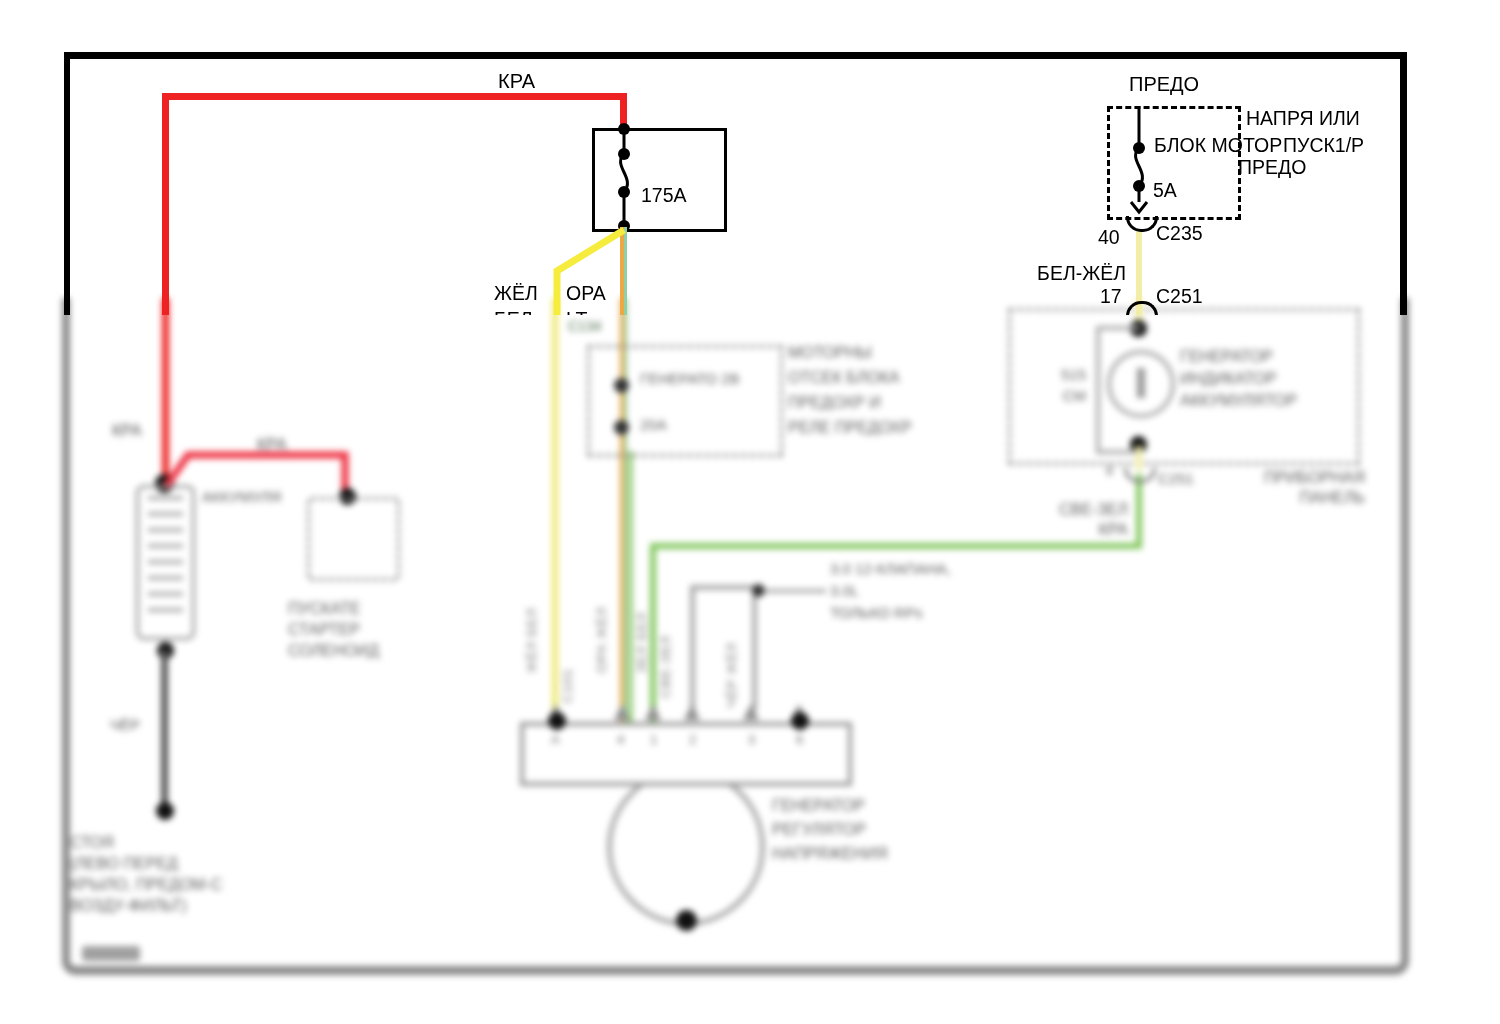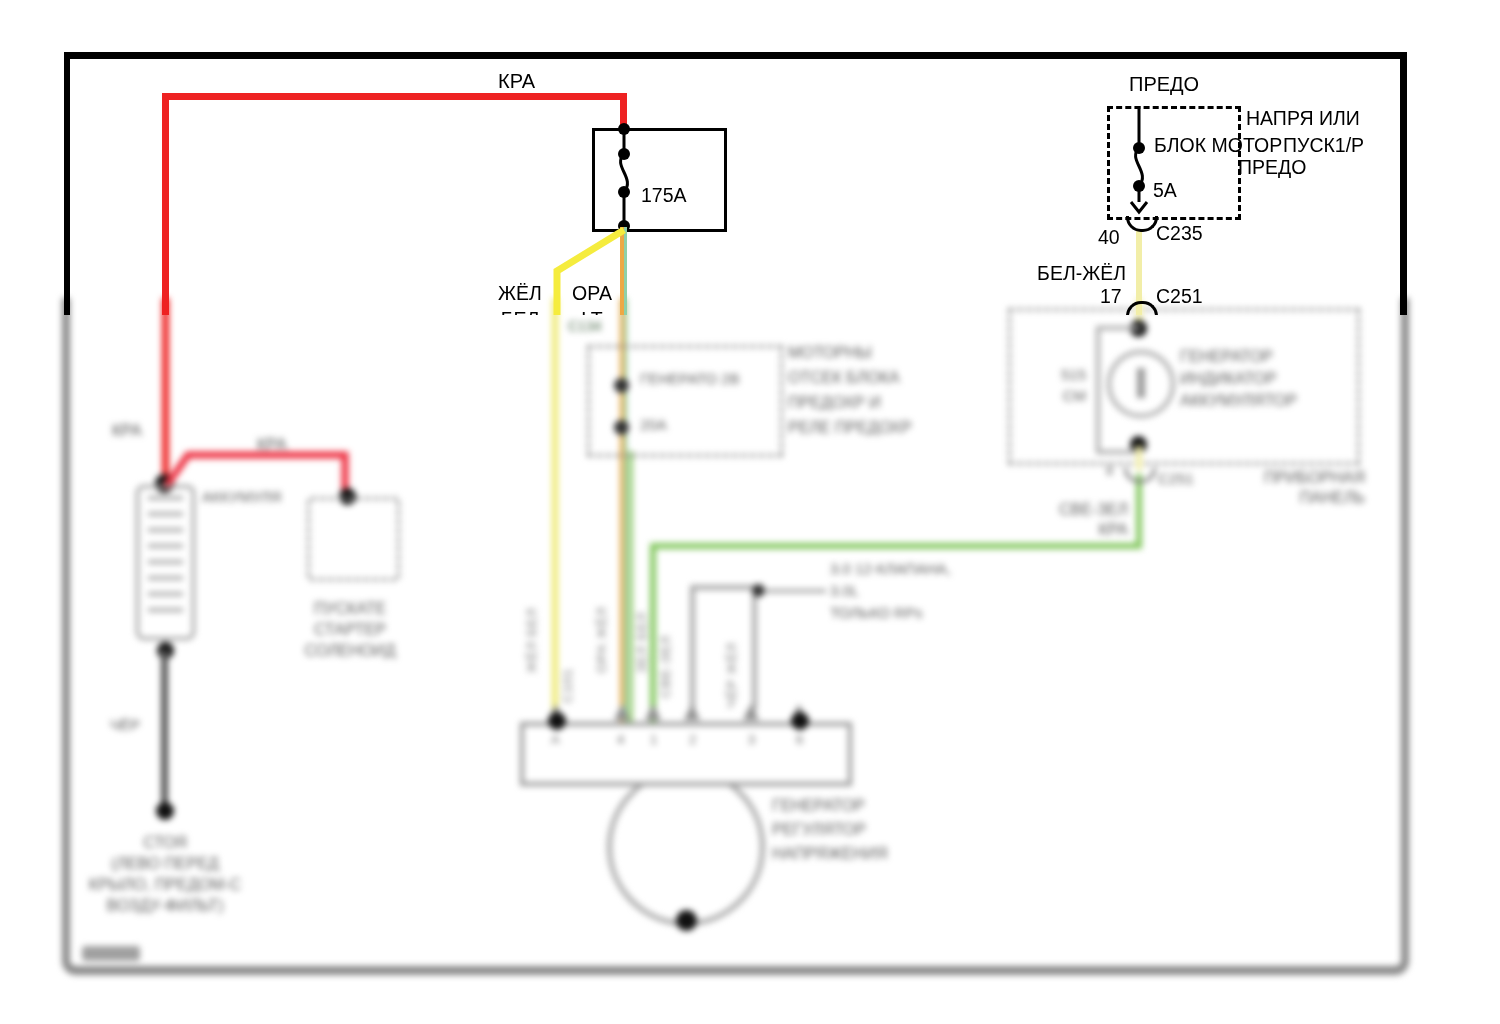--- a/index.html
+++ b/index.html
@@ -1,20 +1,20 @@
 <!DOCTYPE html>
 <html><head>
 <meta charset="utf-8">
 <style>
   html,body{margin:0;padding:0;background:#fff;}
   #stage{position:relative;width:1500px;height:1024px;background:#fff;overflow:hidden;
          font-family:"Liberation Sans",sans-serif;color:#000;}
   .abs{position:absolute;}
   .t{position:absolute;font-size:19.5px;line-height:23.5px;white-space:nowrap;}
-  .tc{text-align:center;white-space:normal;}
+  .tc{text-align:left;white-space:normal;}
   .bar{position:absolute;background:#000;}
   .dot{position:absolute;background:#111;border-radius:50%;}
   
   #blur-layer{position:absolute;left:0;top:298px;width:1500px;height:726px;overflow:hidden;
               filter:blur(3.4px);}
   #sharp-layer{position:absolute;left:0;top:0;width:1500px;height:307px;overflow:hidden;margin-top:8px;}
   .gtxt{position:absolute;color:#5e5e5e;font-size:16px;line-height:21px;white-space:nowrap;}
   .vl{position:absolute;writing-mode:vertical-rl;transform:rotate(180deg);
       font-size:13px;color:#787878;letter-spacing:1px;white-space:nowrap;}
   .tri{position:absolute;width:0;height:0;border-left:8px solid transparent;

